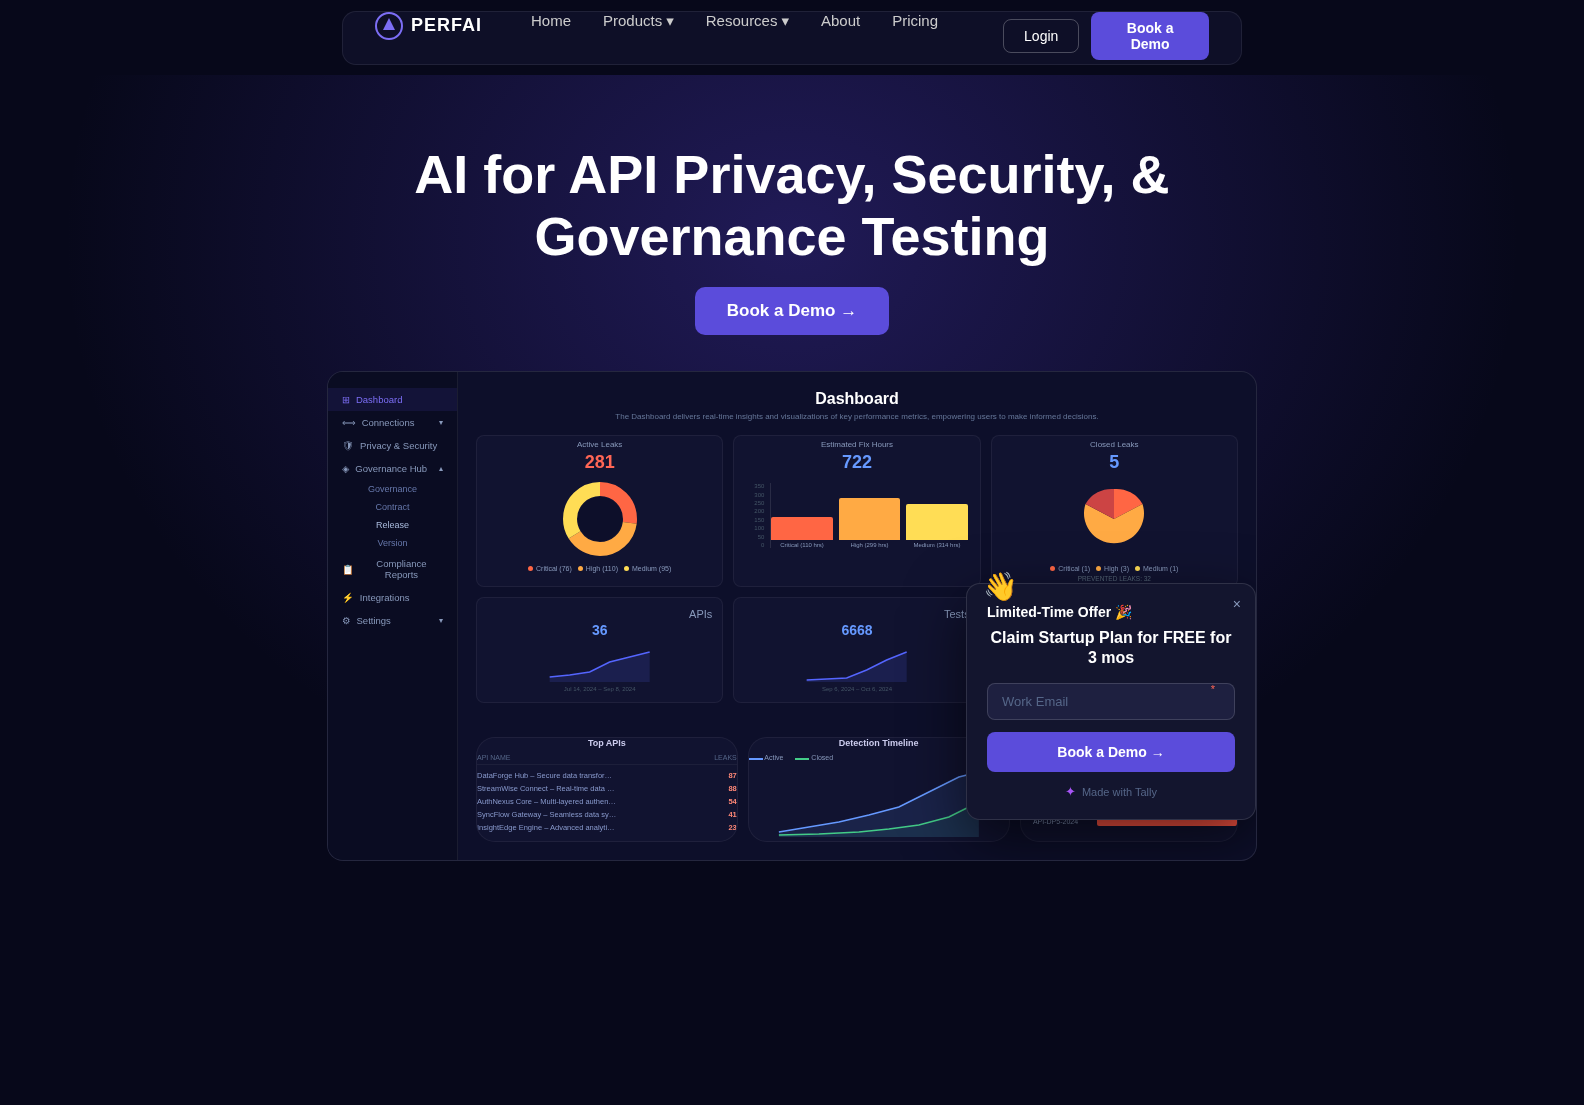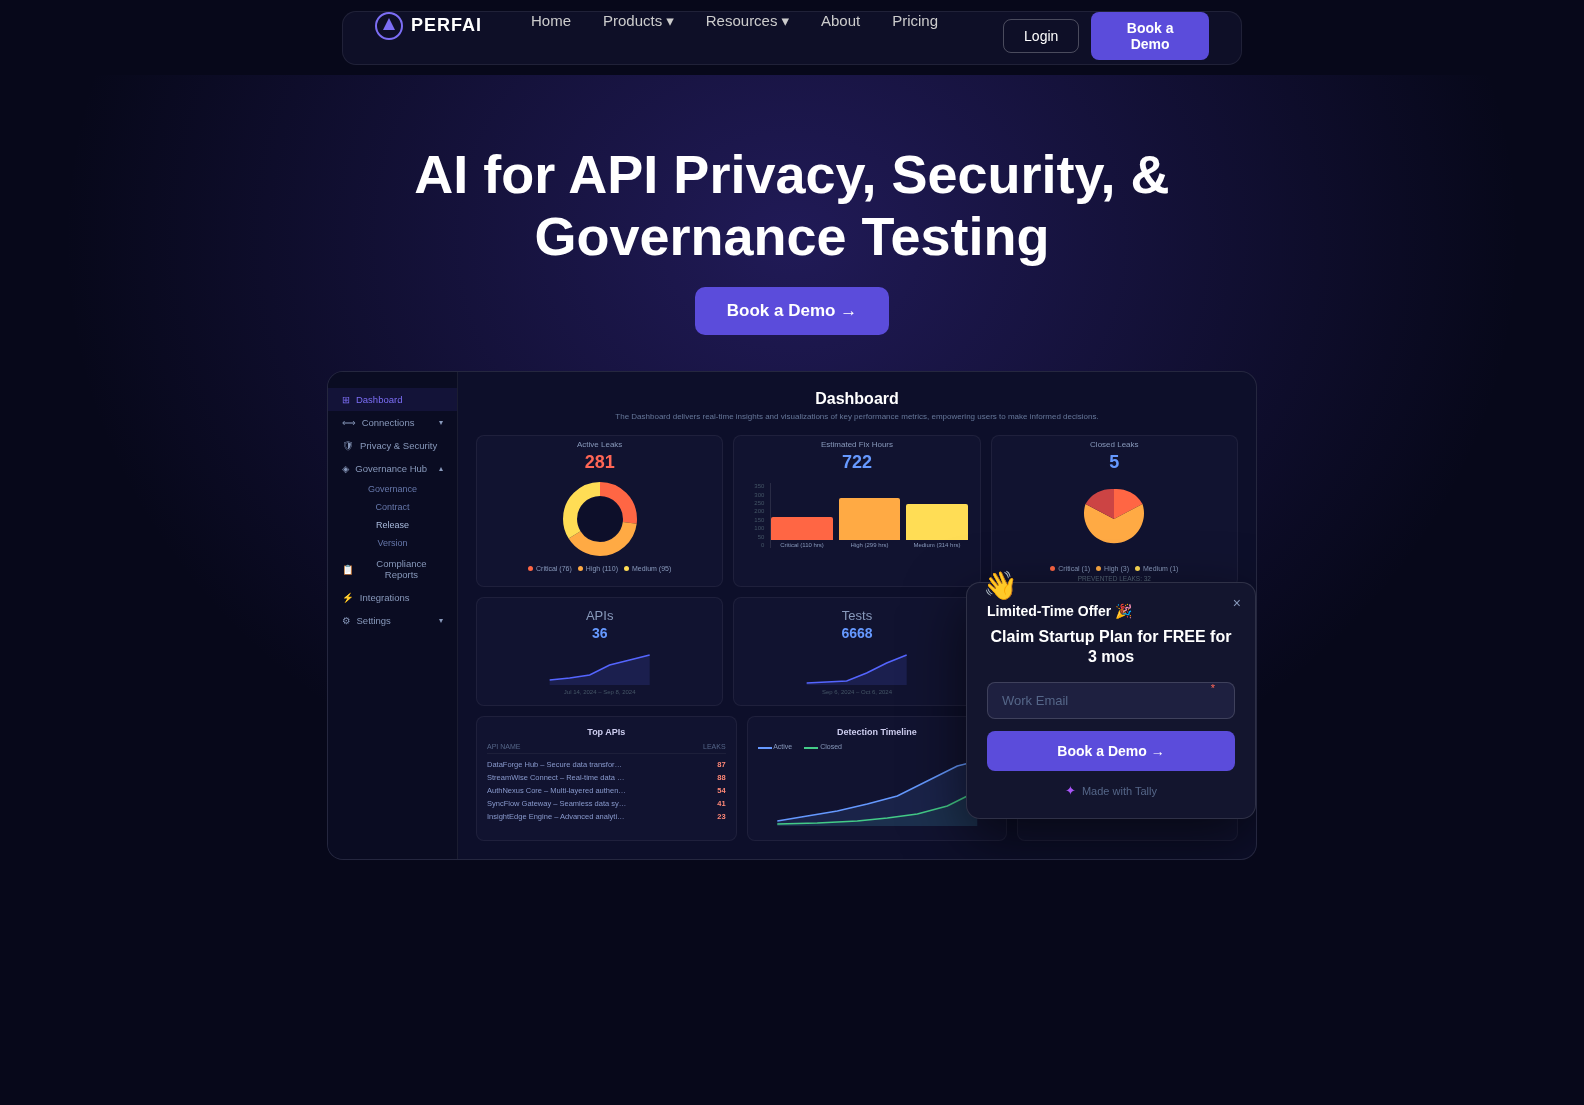--- a/index.html
+++ b/index.html
@@ -245,44 +245,45 @@
 
     
     .line-card {
       flex: 1;
       background: #111330;
       border-radius: 8px;
       padding: 10px;
       border: 1px solid rgba(255,255,255,0.06);
     }
     .line-label {
-      font-size: 13px;
+      font-size: 11px;
       color: #8899bb;
       margin-bottom: 2px;
+      text-align: right;
     }
     .line-value {
       font-size: 14px;
       font-weight: 700;
       color: #6699ff;
       margin-bottom: 4px;
     }
 
     
     .bottom-row {
       display: flex;
       gap: 10px;
       margin-top: 10px;
     }
     .bottom-card {
       flex: 1;
       background: #111330;
-      border-radius: 8px;
-      padding: 10px;
+      border-radius: 19px;
       border: 1px solid rgba(255,255,255,0.06);
       overflow: hidden;
+      margin-top: 24px;
     }
     .bottom-card-title {
       font-size: 9px;
       font-weight: 600;
       color: #cce;
       margin-bottom: 6px;
     }
     .table-header {
       display: flex;
       justify-content: space-between;

